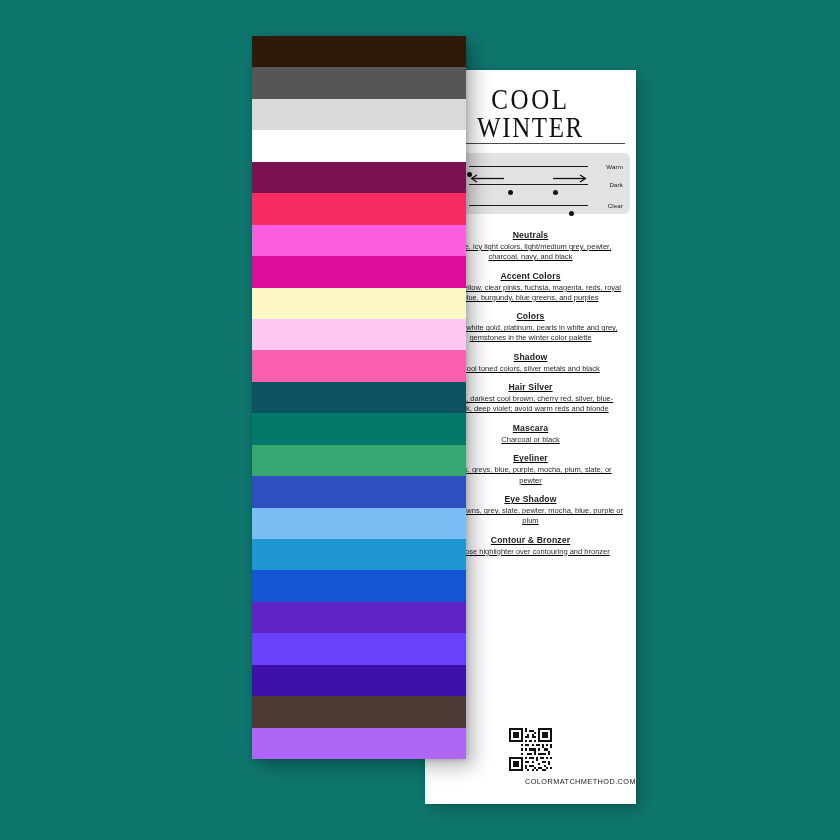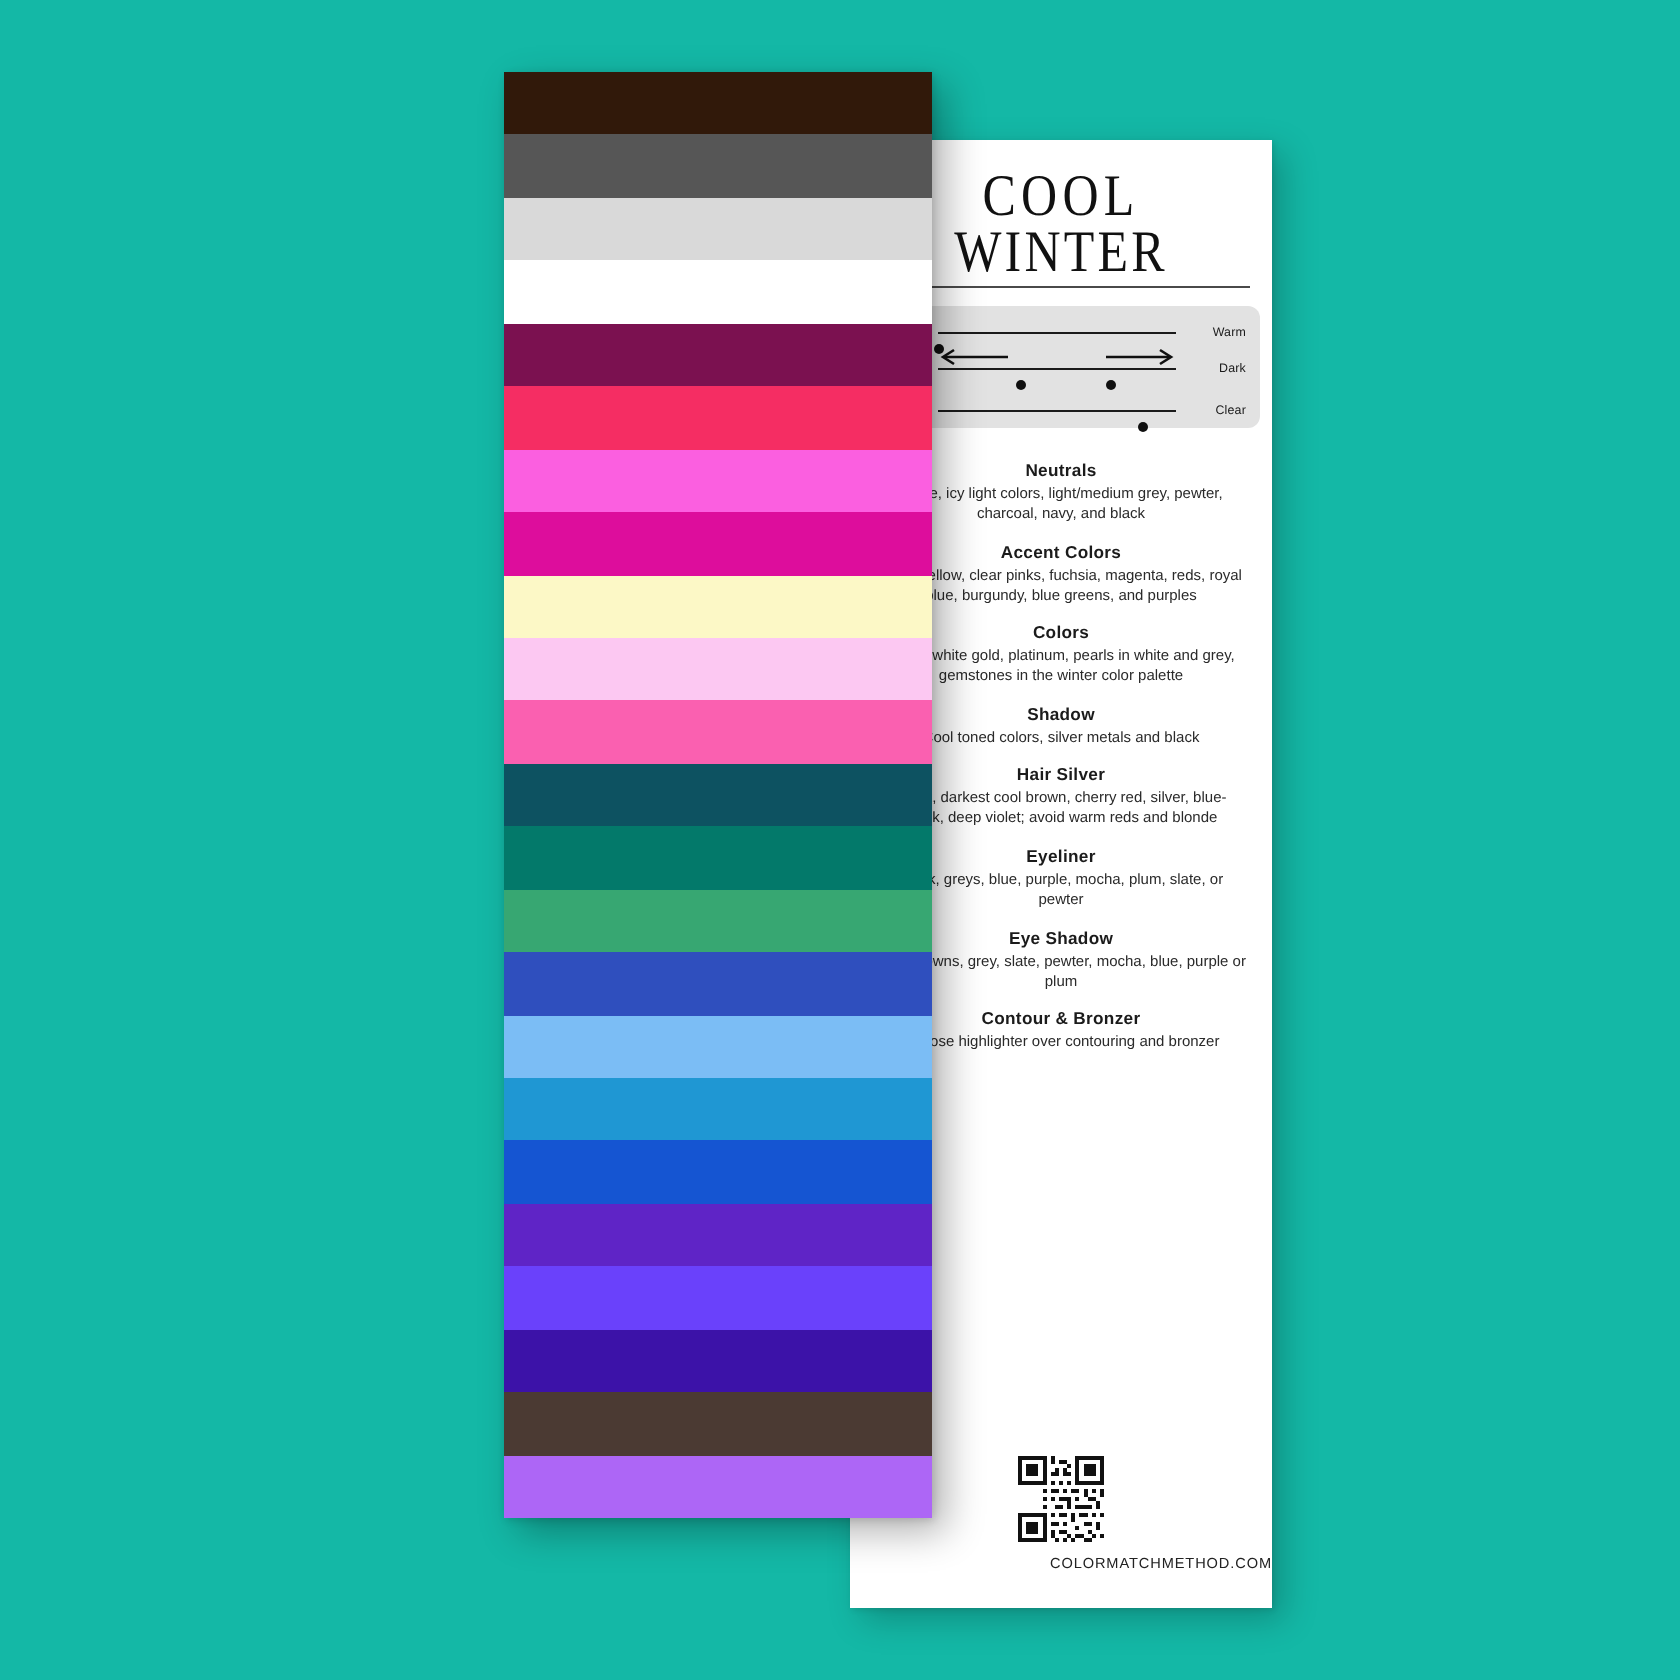--- a/index.html
+++ b/index.html
@@ -10,21 +10,21 @@
     width: 840px;
     height: 840px;
     background: #ffffff;
     font-family: "Liberation Sans", sans-serif;
     overflow: hidden;
   }
   #stage {
     position: relative;
     width: 840px;
     height: 840px;
-    background: #14b8a6;
+    background: #0f766e;
   }
 
   
   #info-card {
     position: absolute;
     left: 425px;
     top: 70px;
     width: 211px;
     height: 734px;
     background: #ffffff;
@@ -116,20 +116,21 @@
     height: 9px;
     overflow: visible;
   }
 
   
   #sections {
     position: absolute;
     left: 0;
     top: 160px;
     width: 211px;
+    text-decoration: underline;
   }
   .section {
     width: 211px;
     text-align: center;
     margin-bottom: 8.5px;
   }
   .sec-title {
     font-size: 8.6px;
     font-weight: bold;
     color: #1b1b1b;
@@ -243,20 +244,24 @@
           <div class="sec-title">Colors</div>
           <div class="sec-body">Silver, white gold, platinum, pearls in white and grey, gemstones in the winter color palette</div>
         </div>
         <div class="section">
           <div class="sec-title">Shadow</div>
           <div class="sec-body">Cool toned colors, silver metals and black</div>
         </div>
         <div class="section">
           <div class="sec-title">Hair Silver</div>
           <div class="sec-body">Black, darkest cool brown, cherry red, silver, blue-black, deep violet; avoid warm reds and blonde</div>
+        </div>
+        <div class="section">
+          <div class="sec-title">Mascara</div>
+          <div class="sec-body">Charcoal or black</div>
         </div>
         <div class="section">
           <div class="sec-title">Eyeliner</div>
           <div class="sec-body">Black, greys, blue, purple, mocha, plum, slate, or pewter</div>
         </div>
         <div class="section">
           <div class="sec-title">Eye Shadow</div>
           <div class="sec-body">Cool browns, grey, slate, pewter, mocha, blue, purple or plum</div>
         </div>
         <div class="section">

